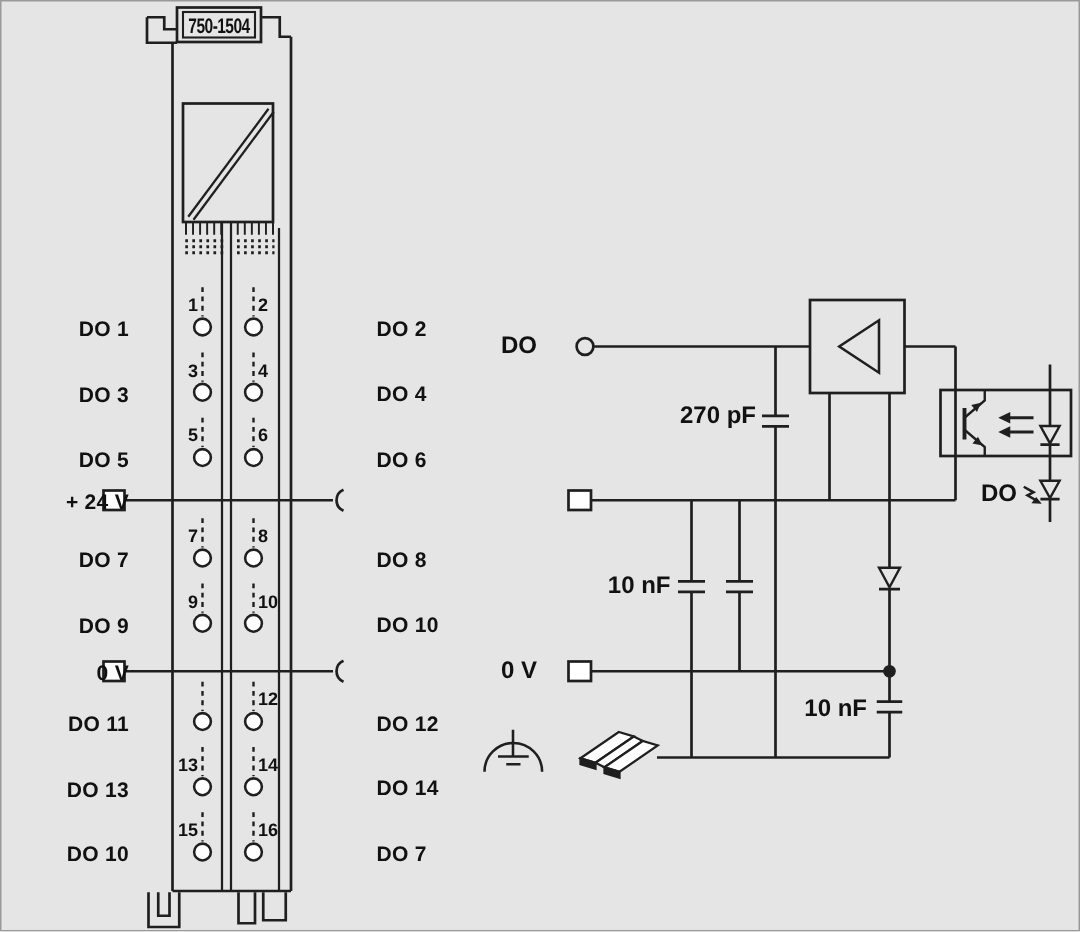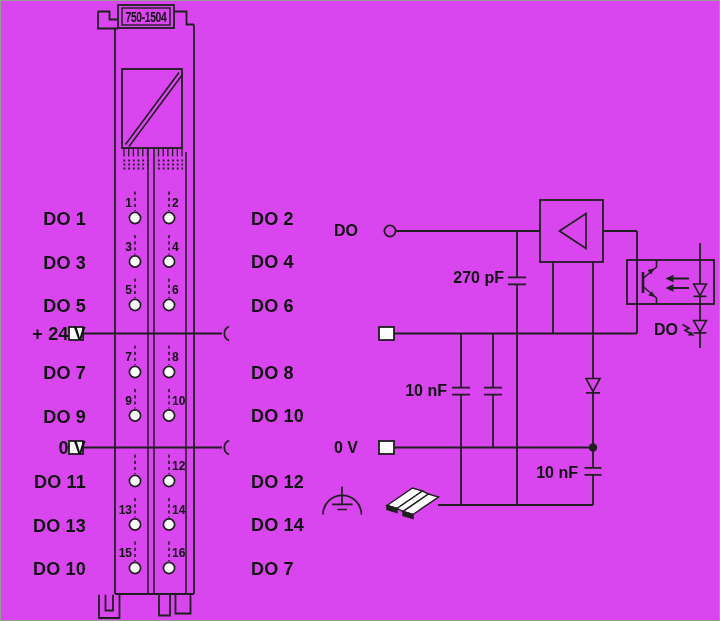--- a/index.html
+++ b/index.html
@@ -1,19 +1,19 @@
 <!DOCTYPE html>
 <html><head>
 <meta charset="utf-8">
 <style>
   html,body{margin:0;padding:0;background:#fff;}
-  .wrap{position:relative;width:720px;height:621px;background:#d946ef;border:1px solid #9a9a9a;
+  .wrap{position:relative;width:720px;height:621px;background:#e5e5e5;border:1px solid #9a9a9a;
         box-sizing:border-box;font-family:"Liberation Sans",sans-serif;color:#111;overflow:hidden;padding-left:36px;}
   .wrap svg{position:absolute;left:0;top:0;}
-  .lbl{position:absolute;font-weight:bold;font-size:18px;transform:translateY(-50%);
+  .lbl{position:absolute;font-weight:bold;font-size:14px;transform:translateY(-50%);
        white-space:nowrap;letter-spacing:.2px;}
   .lbl.l{left:0;width:85px;text-align:right;}
   .lbl.r{left:250px;}
   .num{position:absolute;font-weight:bold;font-size:12px;transform:translateY(-50%);white-space:nowrap;}
   .num.o{left:0;width:131px;text-align:right;}
   .num.e{left:171px;}
   .slab{position:absolute;font-weight:bold;font-size:16px;transform:translateY(-50%);
         text-align:right;white-space:nowrap;}
   .slab.ll{text-align:left;}
   .pn{position:absolute;left:117px;top:4px;width:56px;height:23px;line-height:24px;text-align:center;

